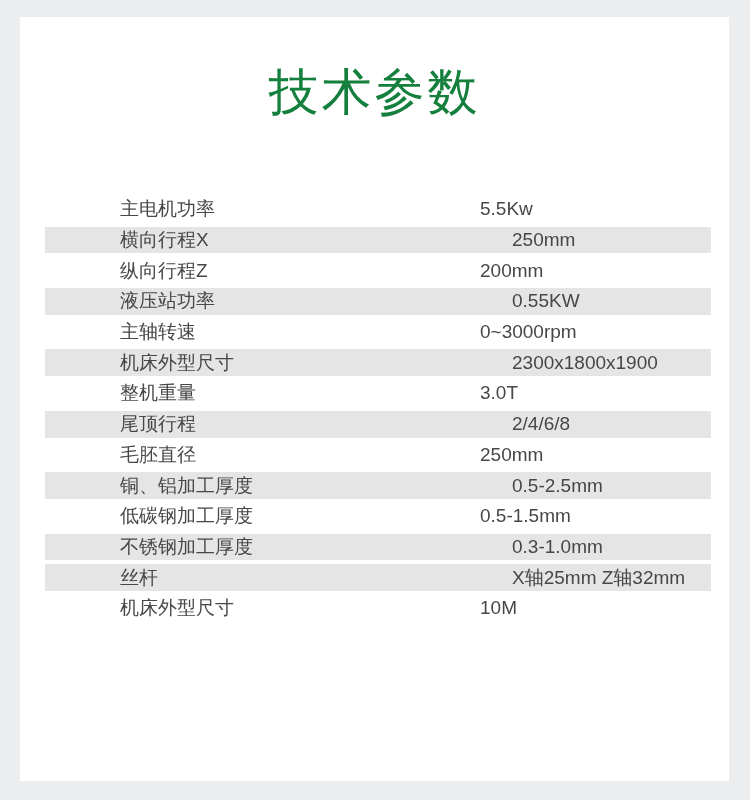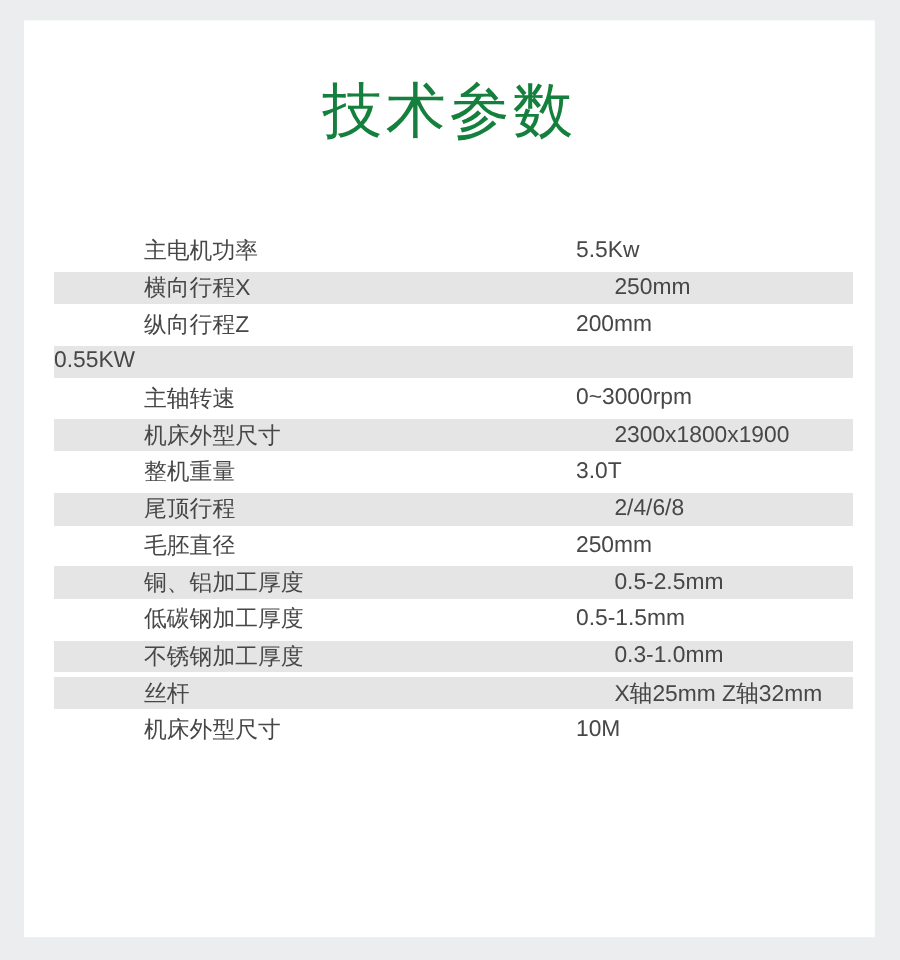--- a/index.html
+++ b/index.html
@@ -79,20 +79,21 @@
         </div>
         <div class="row striped">
           <span class="label">横向行程X</span>
           <span class="value">250mm</span>
         </div>
         <div class="row">
           <span class="label">纵向行程Z</span>
           <span class="value">200mm</span>
         </div>
         <div class="row striped">
+          <span class="label">液压站功率</span>
           <span class="value">0.55KW</span>
         </div>
         <div class="row">
           <span class="label">主轴转速</span>
           <span class="value">0~3000rpm</span>
         </div>
         <div class="row striped">
           <span class="label">机床外型尺寸</span>
           <span class="value">2300x1800x1900</span>
         </div>

